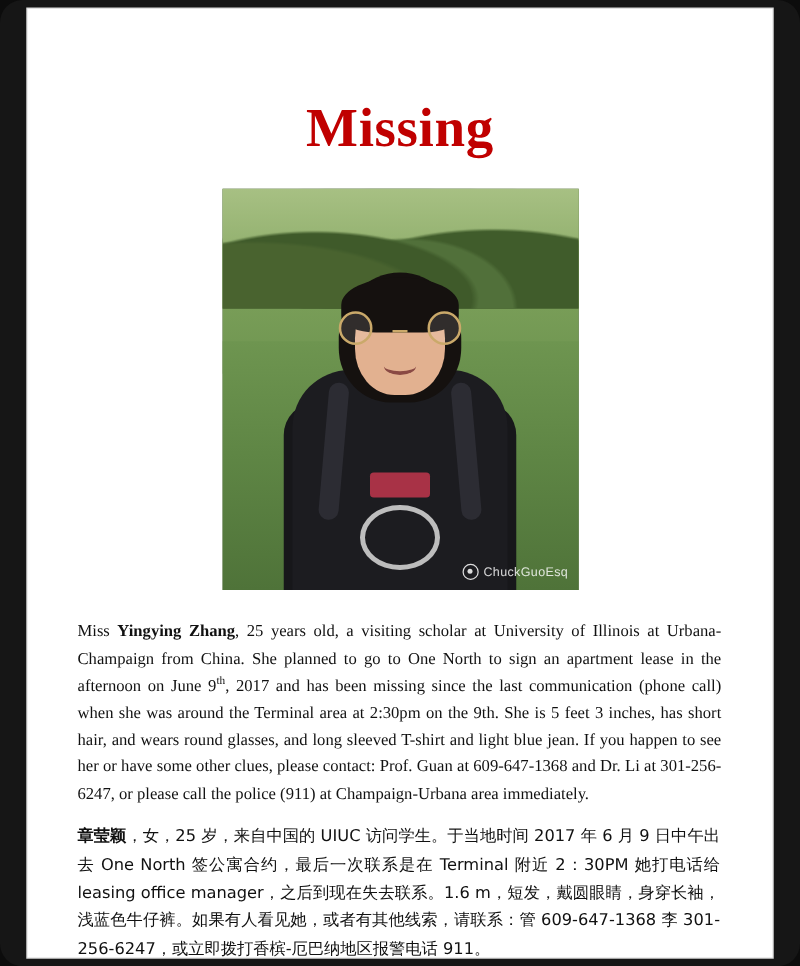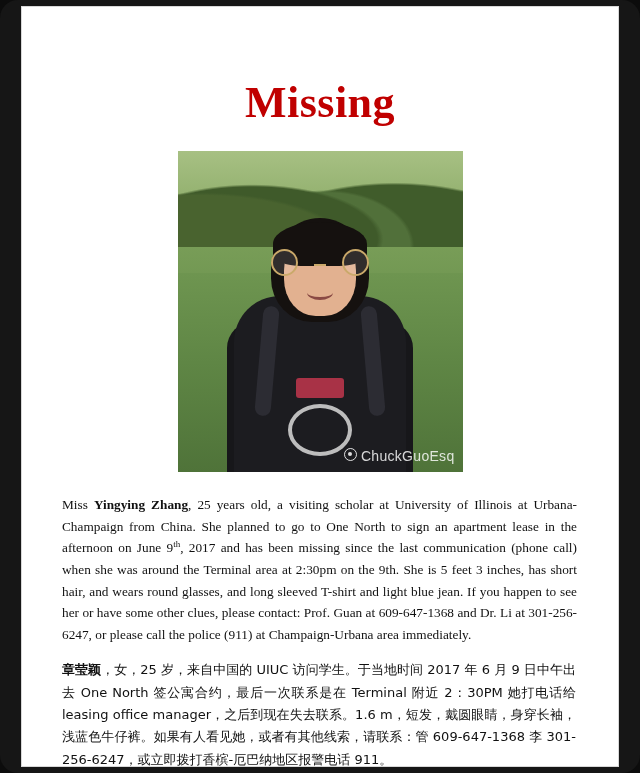--- a/index.html
+++ b/index.html
@@ -202,24 +202,24 @@
     width: 26px;
     height: 12px;
     border-bottom: 3px solid #8a4a44;
     border-radius: 0 0 50% 50%;
   }
   .photo-watermark {
     position: absolute;
     right: 8px;
     bottom: 8px;
     color: rgba(255,255,255,0.82);
-    font-size: 14px;
+    font-size: 10px;
     letter-spacing: .3px;
     display: flex;
-    align-items: flex-start;
+    align-items: flex-end;
     gap: 4px;
   }
   .watermark-mark {
     display: inline-block;
     width: 11px;
     height: 11px;
     border: 1.4px solid rgba(255,255,255,0.85);
     border-radius: 50%;
     position: relative;
   }

